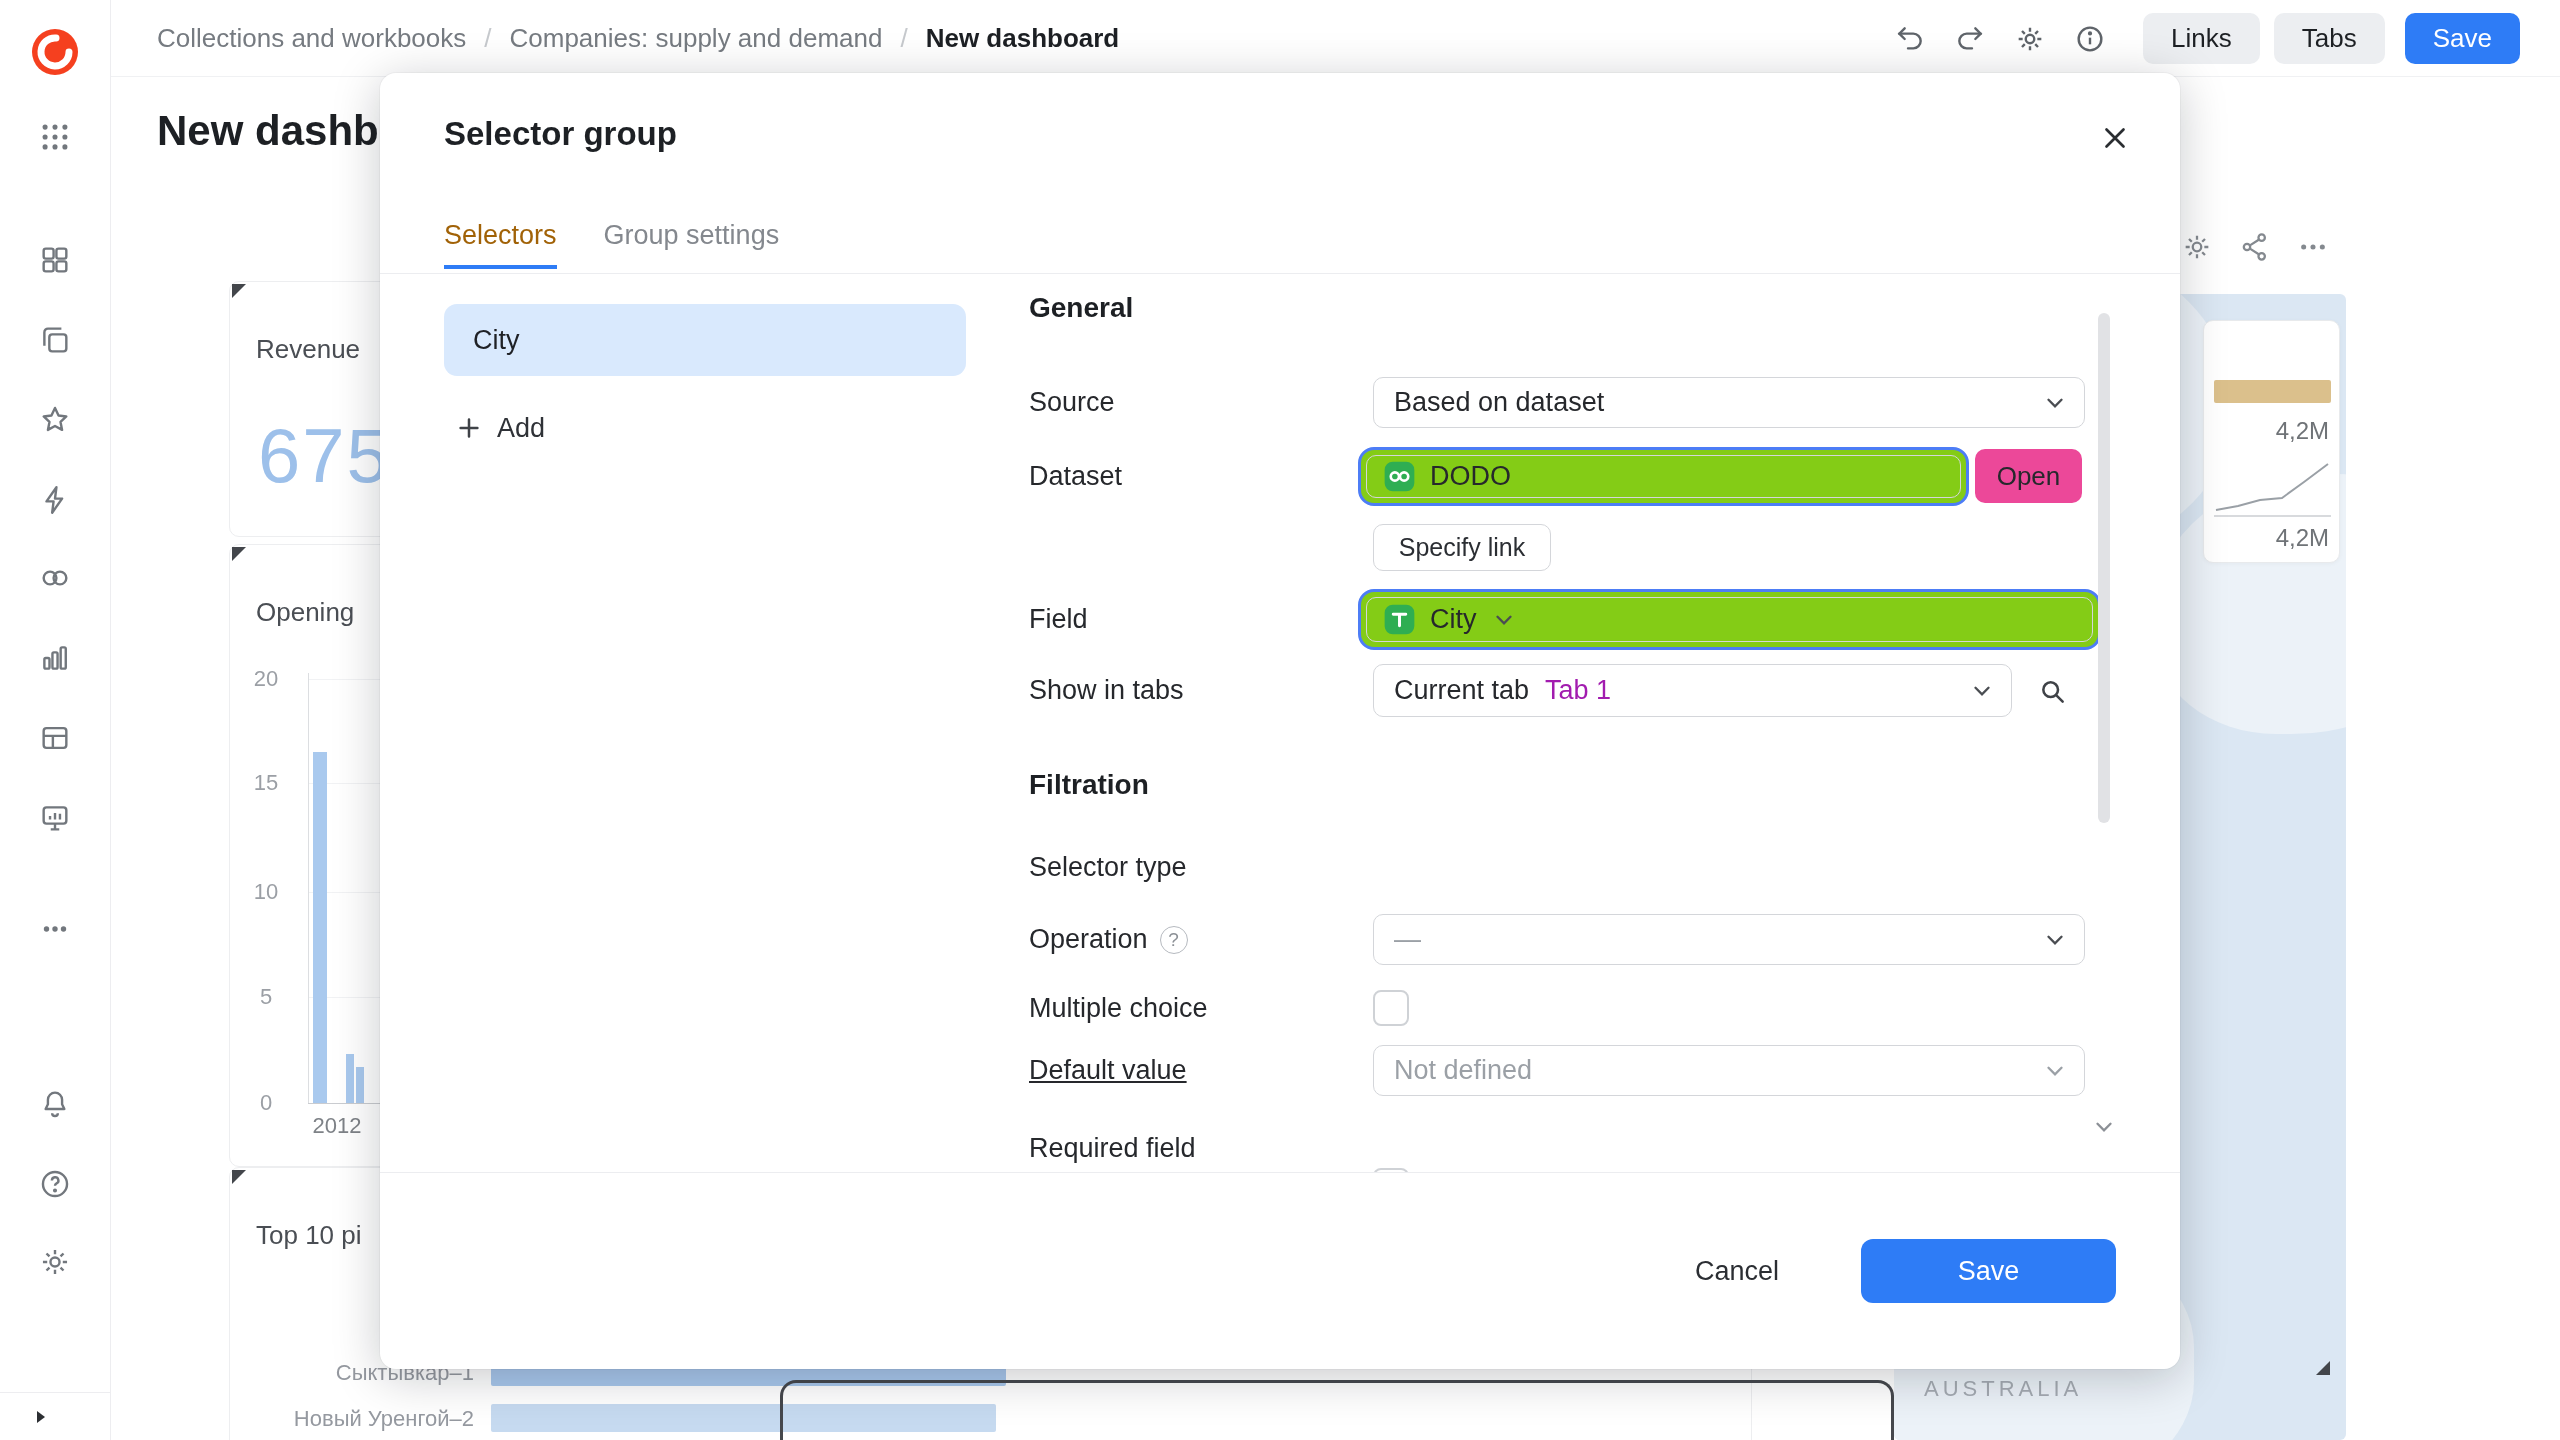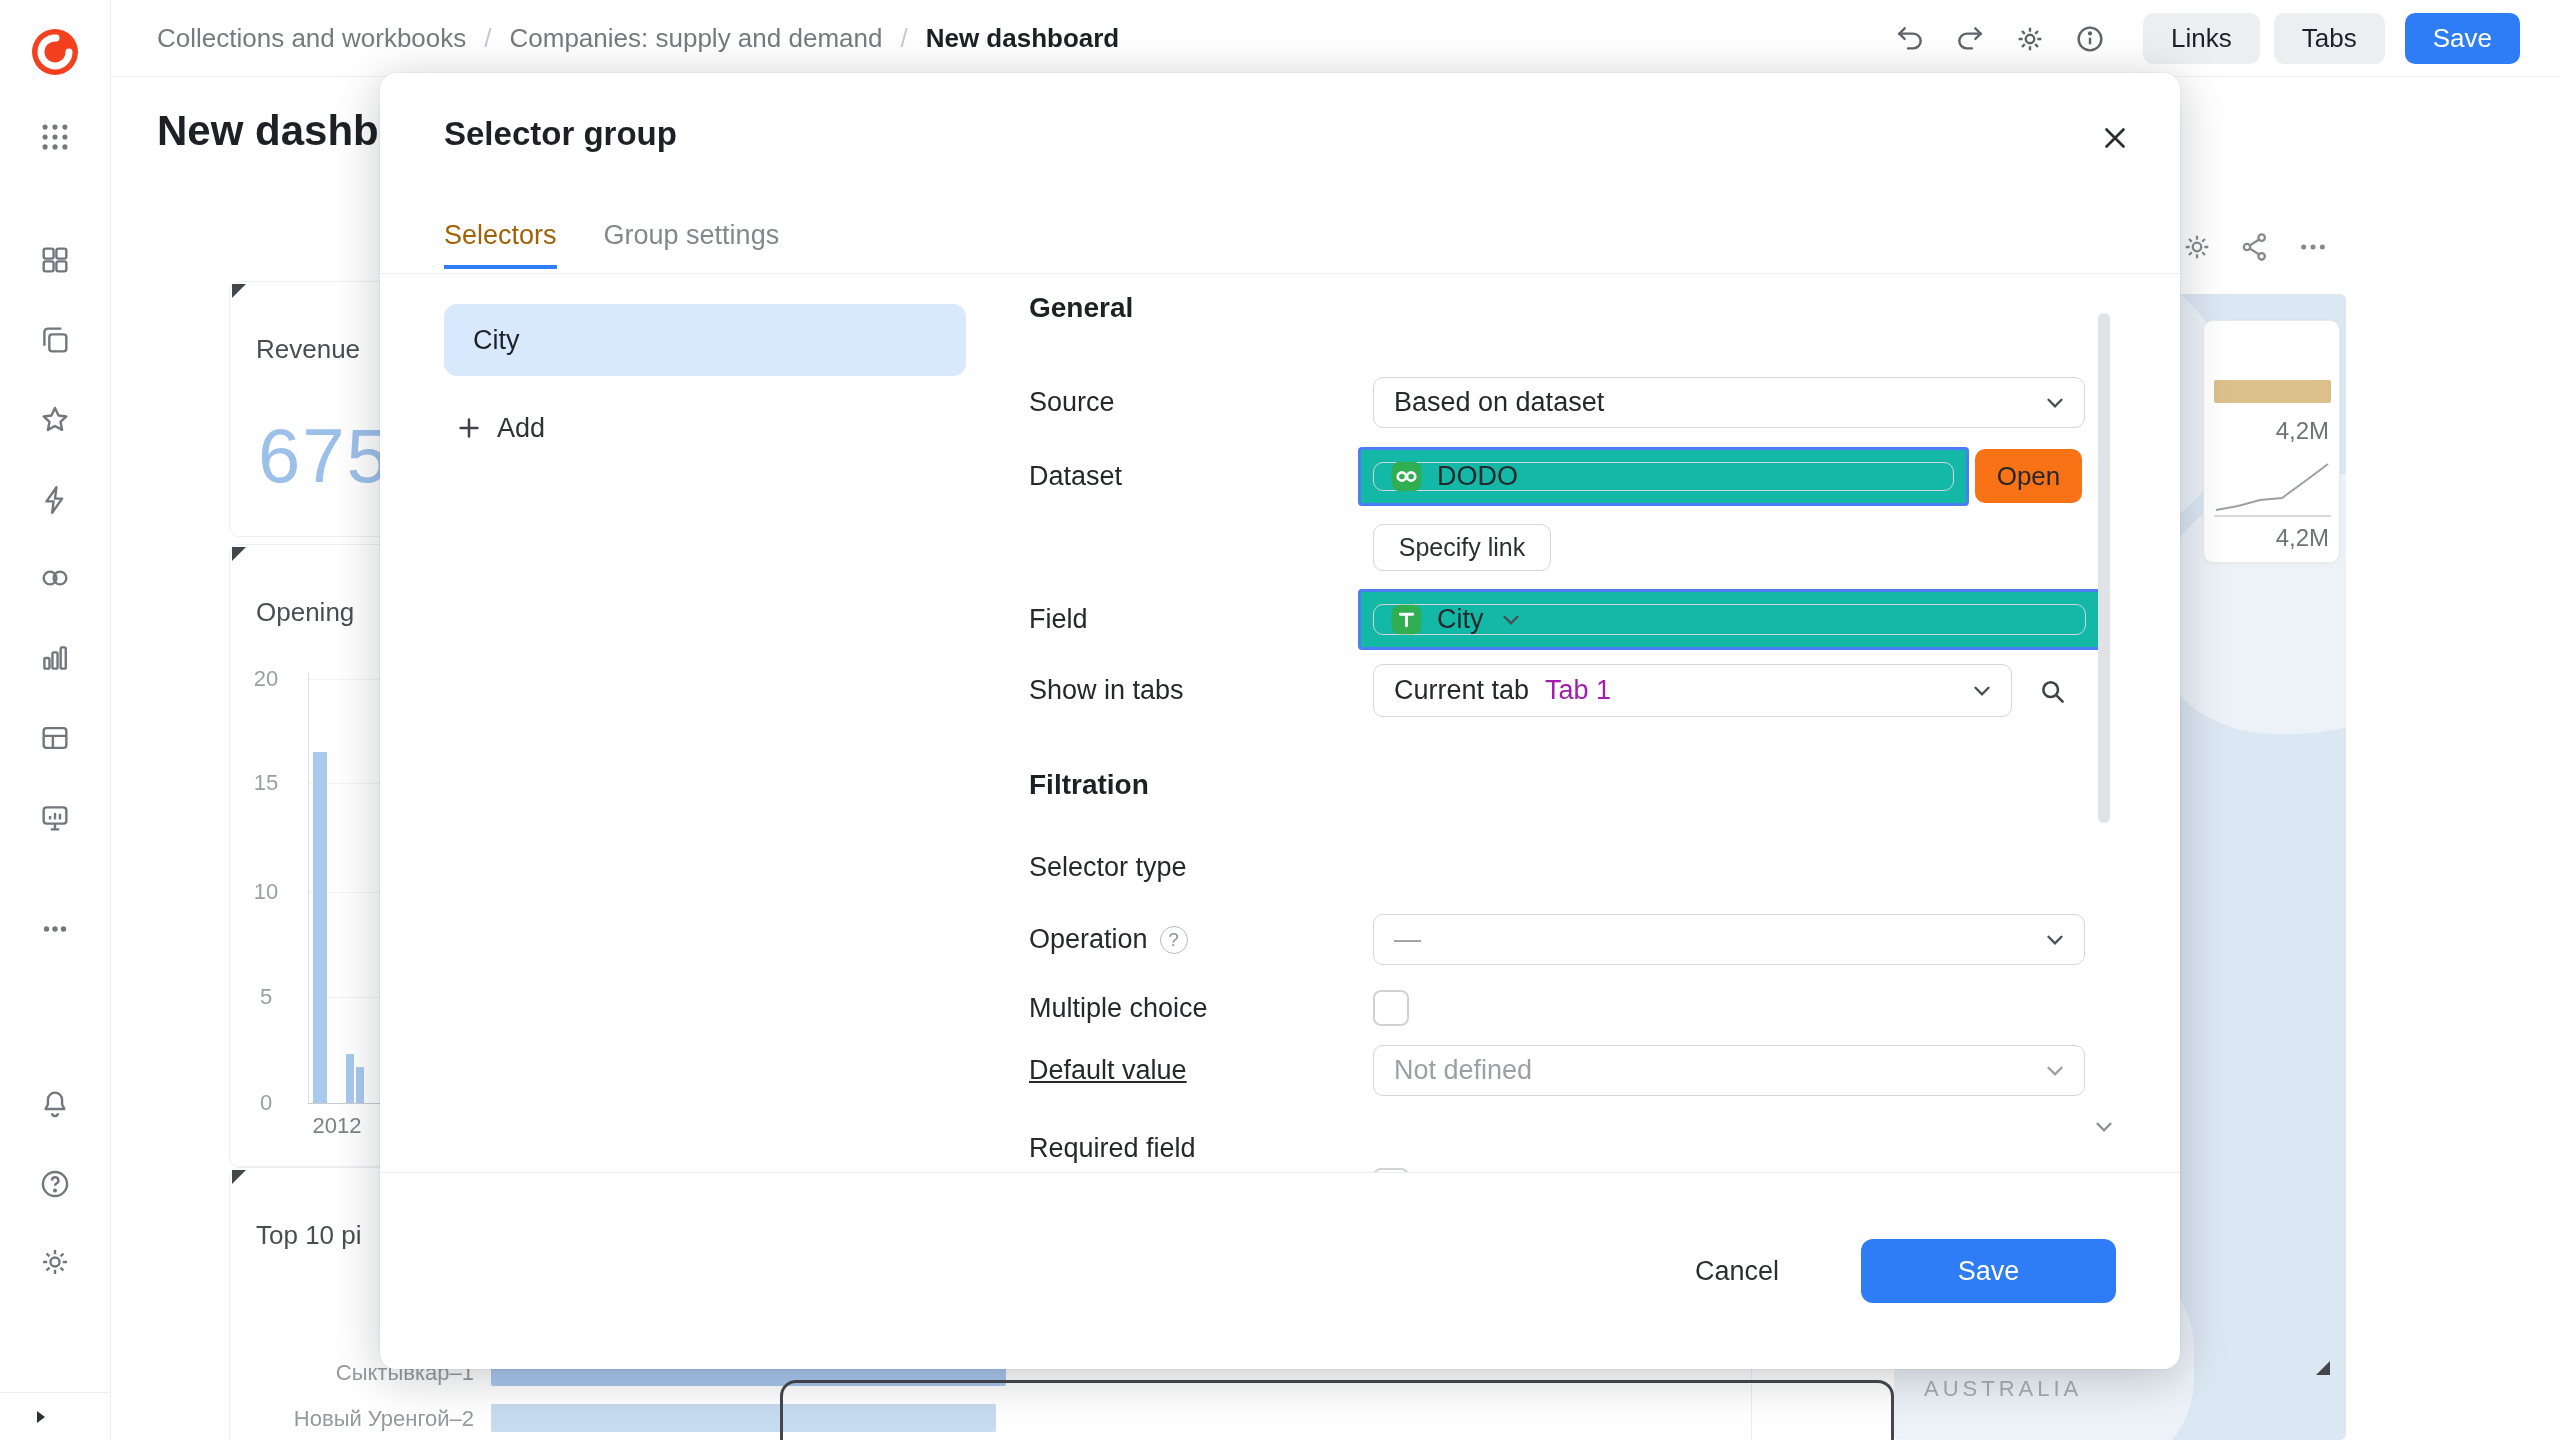--- a/index.html
+++ b/index.html
@@ -65,23 +65,23 @@
   .tabs-divider { position:absolute; left:0; right:0; top:200px; height:1px; background:#ecedf0; }
   .sel-list-item { position:absolute; left:64px; top:231px; width:522px; height:72px; background:#d9e9fd; border-radius:13px; display:flex; align-items:center; padding-left:29px; font-size:27px; color:#1f2126; cursor:pointer; }
   .add-btn { position:absolute; left:75px; top:333px; height:44px; display:flex; align-items:center; gap:14px; font-size:27px; color:#2f3237; cursor:pointer; }
 
   .form-clip { position:absolute; left:649px; top:201px; width:1151px; height:898px; overflow:hidden; }
   .sect-heading { position:absolute; left:0; font-size:28px; font-weight:600; color:#1d2024; }
   .f-label { position:absolute; left:0; font-size:27px; color:#26282c; display:flex; align-items:center; gap:12px; }
   .select { position:absolute; height:51px; border:1.5px solid #d4d6da; border-radius:10px; background:#fff; display:flex; align-items:center; padding:0 56px 0 20px; font-size:27px; color:#26282c; cursor:pointer; }
   .select .chev { position:absolute; right:16px; top:50%; margin-top:-13px; }
   .select .muted { color:#9ba0a6; }
-  .hl-wrap { position:absolute; border:3px solid #4d7df6; border-radius:4px; padding:12px; background:#14b8a6; }
+  .hl-wrap { position:absolute; border:3px solid #4d7df6; border-radius:16px; padding:5px; background:#84cc16; }
   .inner-field { width:100%; height:100%; border:1.5px solid #d4d6da; border-radius:10px; display:flex; align-items:center; gap:14px; padding:0 16px; font-size:27px; color:#26282c; cursor:pointer; position:relative; }
-  .flat-btn { position:absolute; display:flex; align-items:center; justify-content:center; background:#f97316; border-radius:10px; font-size:26px; color:#26282c; cursor:pointer; }
+  .flat-btn { position:absolute; display:flex; align-items:center; justify-content:center; background:#ec4899; border-radius:10px; font-size:26px; color:#26282c; cursor:pointer; }
   .outline-btn { position:absolute; display:flex; align-items:center; justify-content:center; background:#fff; border:1.5px solid #d4d6da; border-radius:10px; font-size:25px; color:#2b2e33; cursor:pointer; }
   .checkbox { position:absolute; width:36px; height:36px; border:2px solid #cfd2d6; border-radius:8px; background:#fff; cursor:pointer; }
   .help-circle { width:28px; height:28px; border:1.5px solid #b6bac0; border-radius:50%; color:#8c9096; font-size:19px; display:inline-flex; align-items:center; justify-content:center; }
   .scroll-thumb { position:absolute; left:1069px; top:39px; width:12px; height:510px; background:#e1e2e5; border-radius:6px; cursor:pointer; }
   .scroll-more { position:absolute; left:1062px; top:840px; color:#8c9096; }
   .modal-footer { position:absolute; left:0; right:0; bottom:0; height:197px; border-top:1px solid #ecedf0; display:flex; align-items:center; justify-content:flex-end; gap:56px; padding-right:64px; }
   .cancel-btn { font-size:27px; color:#2b2e33; padding:14px 26px; border-radius:10px; cursor:pointer; background:transparent; }
   .save-btn { width:255px; height:64px; background:#2e7cf6; border-radius:12px; color:#fff; font-size:27px; display:flex; align-items:center; justify-content:center; cursor:pointer; }
 
   .ds-icon { width:33px; height:33px; flex:0 0 33px; }

